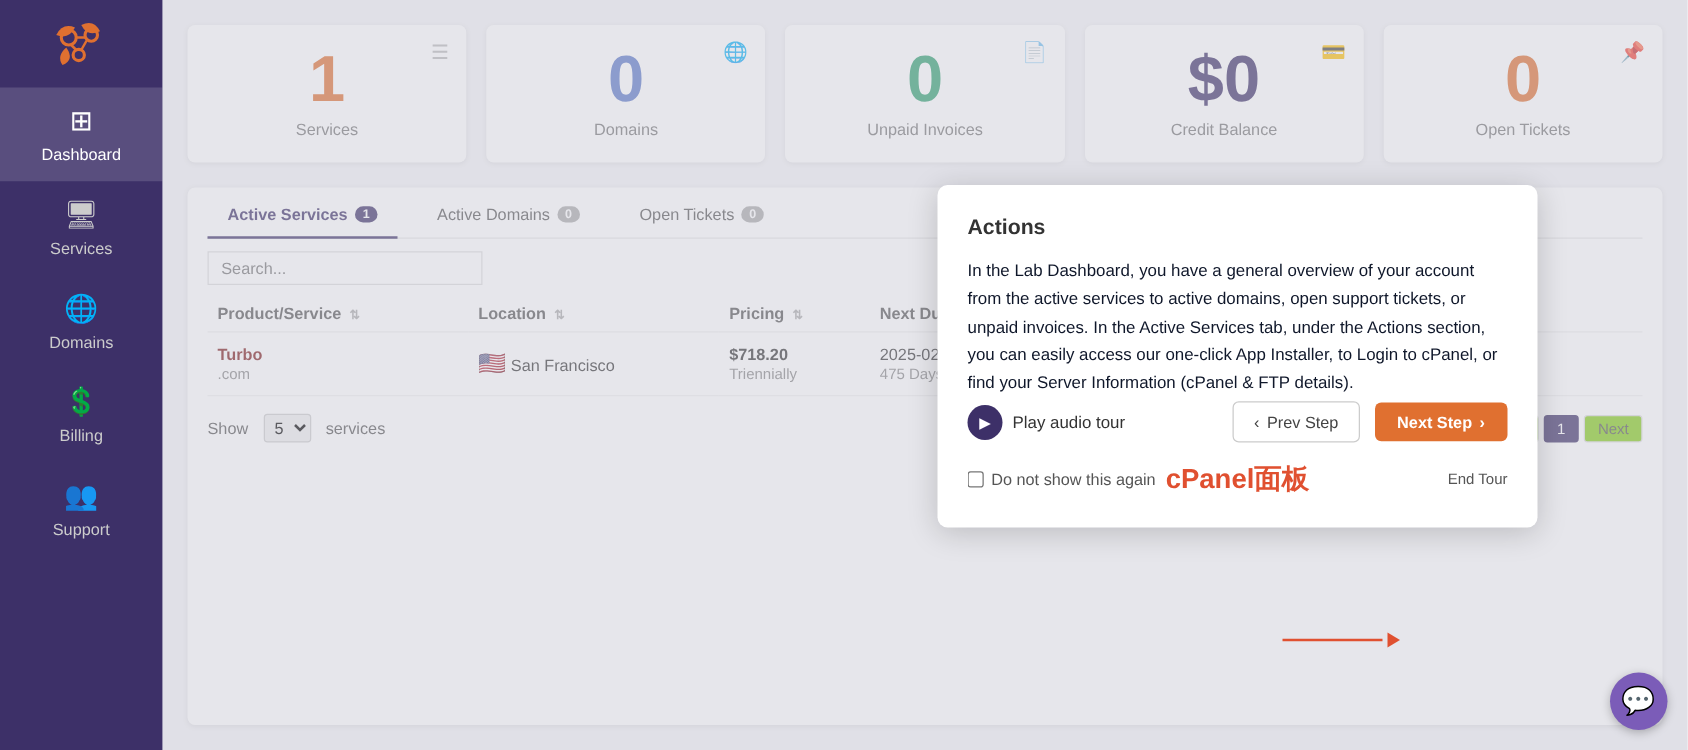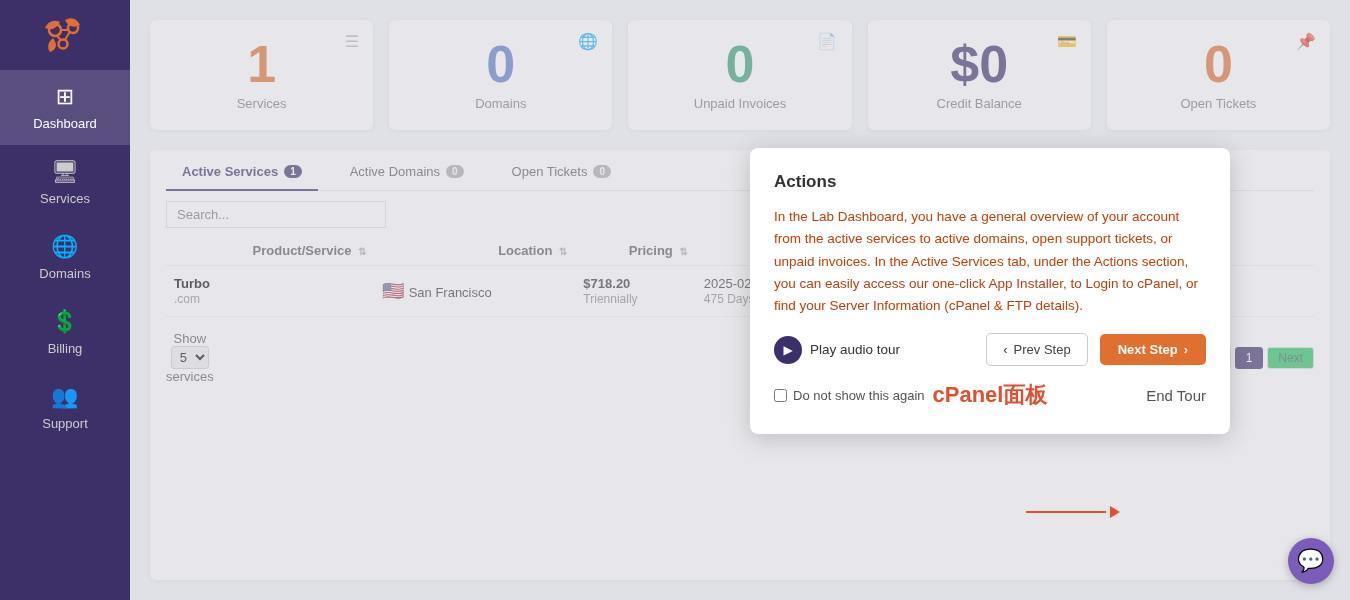--- a/index.html
+++ b/index.html
@@ -139,47 +139,47 @@
       color: #aaa;
       width: 220px;
       outline: none;
     }
     .data-table {
       width: 100%;
       border-collapse: collapse;
       font-size: 13px;
     }
     .data-table th {
-      text-align: right;
+      text-align: left;
       padding: 7px 8px;
       color: #555;
       font-weight: 600;
       border-bottom: 1px solid #eee;
     }
     .data-table th .sort-arrows { font-size: 10px; color: #aaa; margin-left: 3px; }
     .data-table td {
       padding: 10px 8px;
       color: #333;
       border-bottom: 1px solid #f0f0f0;
       vertical-align: middle;
     }
-    .service-link { color: #000000; font-weight: 600; cursor: pointer; }
+    .service-link { color: #7f1d1d; font-weight: 600; cursor: pointer; }
     .service-sub { color: #888; font-size: 12px; }
     .flag { font-size: 18px; }
     .pricing-main { font-weight: 600; }
     .pricing-sub { color: #888; font-size: 12px; }
     .expiry-main { font-weight: 500; }
     .expiry-sub { color: #888; font-size: 12px; }
     .action-icons { display: flex; gap: 8px; align-items: center; }
     .action-icon { color: #888; font-size: 14px; cursor: pointer; padding: 2px; }
     .action-icon.cp { color: #e07030; font-size: 18px; background: #fff; border-radius: 3px; border: 1px solid #ddd; padding: 2px 4px; }
-    .show-entries { display: flex; align-items: center; gap: 0; font-size: 13px; color: #555; padding: 8px 0; flex-direction: column; }
+    .show-entries { display: flex; align-items: center; gap: 12px; font-size: 13px; color: #555; padding: 8px 0; }
     .show-entries select { padding: 2px 4px; border: 1px solid #ccc; border-radius: 3px; font-size: 13px; }
     .pagination { display: flex; gap: 4px; align-items: center; }
-    .page-btn { padding: 3px 10px; border: 1px solid #ddd; border-radius: 3px; background: #22c55e; font-size: 12px; cursor: pointer; color: #555; }
+    .page-btn { padding: 3px 10px; border: 1px solid #ddd; border-radius: 3px; background: #84cc16; font-size: 12px; cursor: pointer; color: #555; }
     .page-btn.active { background: #3d3068; color: #fff; border-color: #3d3068; }
     .table-footer { display: flex; justify-content: space-between; align-items: center; padding: 6px 0; }
 
     
     .overlay {
       position: absolute;
       top: 0; left: 0; right: 0; bottom: 0;
       background: rgba(200,200,210,0.45);
       z-index: 10;
     }
@@ -197,23 +197,23 @@
       padding: 24px;
     }
     .modal-title {
       font-size: 17px;
       font-weight: 600;
       color: #333;
       margin-bottom: 14px;
     }
     .modal-body {
       font-size: 13.5px;
-      color: #c2410c;
+      color: #0f172a;
       line-height: 1.65;
-      margin-bottom: 16px;
+      margin-bottom: 4px;
     }
     .modal-footer {
       display: flex;
       align-items: center;
       gap: 12px;
     }
     .play-btn {
       display: flex;
       align-items: center;
       gap: 8px;
@@ -265,21 +265,21 @@
       color: #555;
     }
     .cpanel-text {
       color: #e05030;
       font-size: 22px;
       font-weight: bold;
       font-family: Arial, sans-serif;
     }
     .end-tour {
       margin-left: auto;
-      font-size: 15px;
+      font-size: 12px;
       color: #555;
       cursor: pointer;
     }
 
     
     .arrow-annotation {
       position: absolute;
       bottom: 82px;
       right: 230px;
       z-index: 25;

